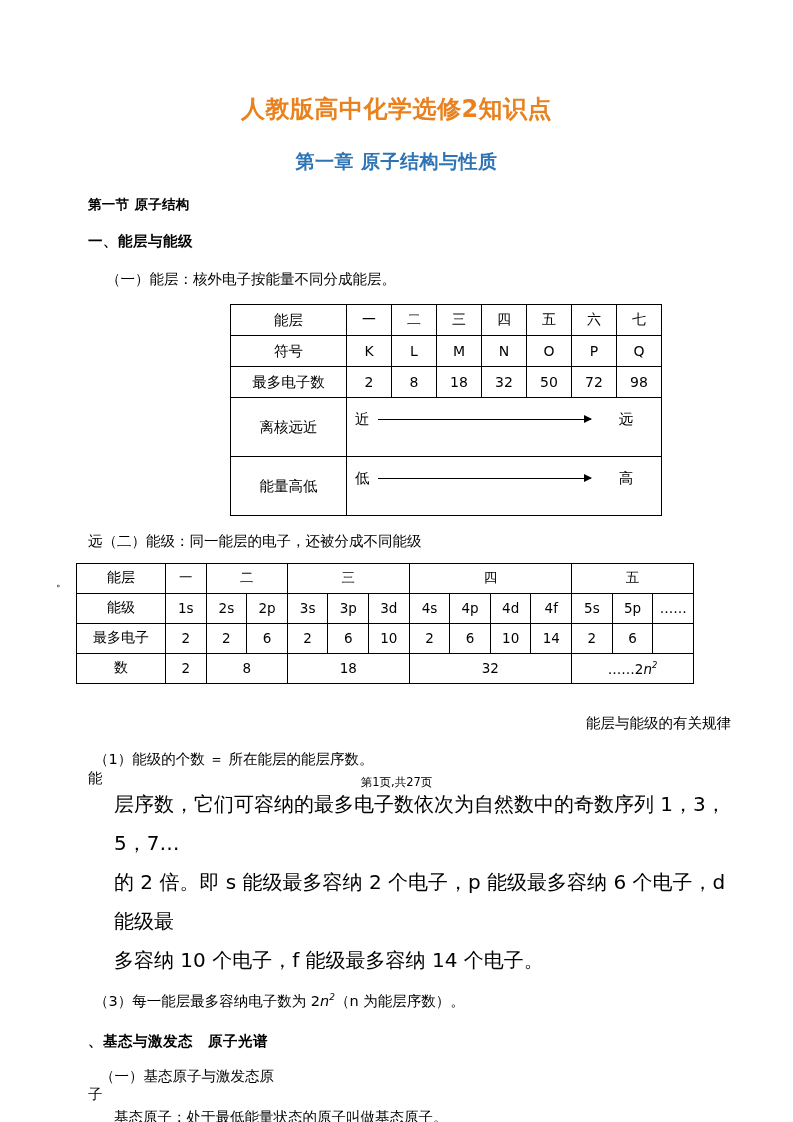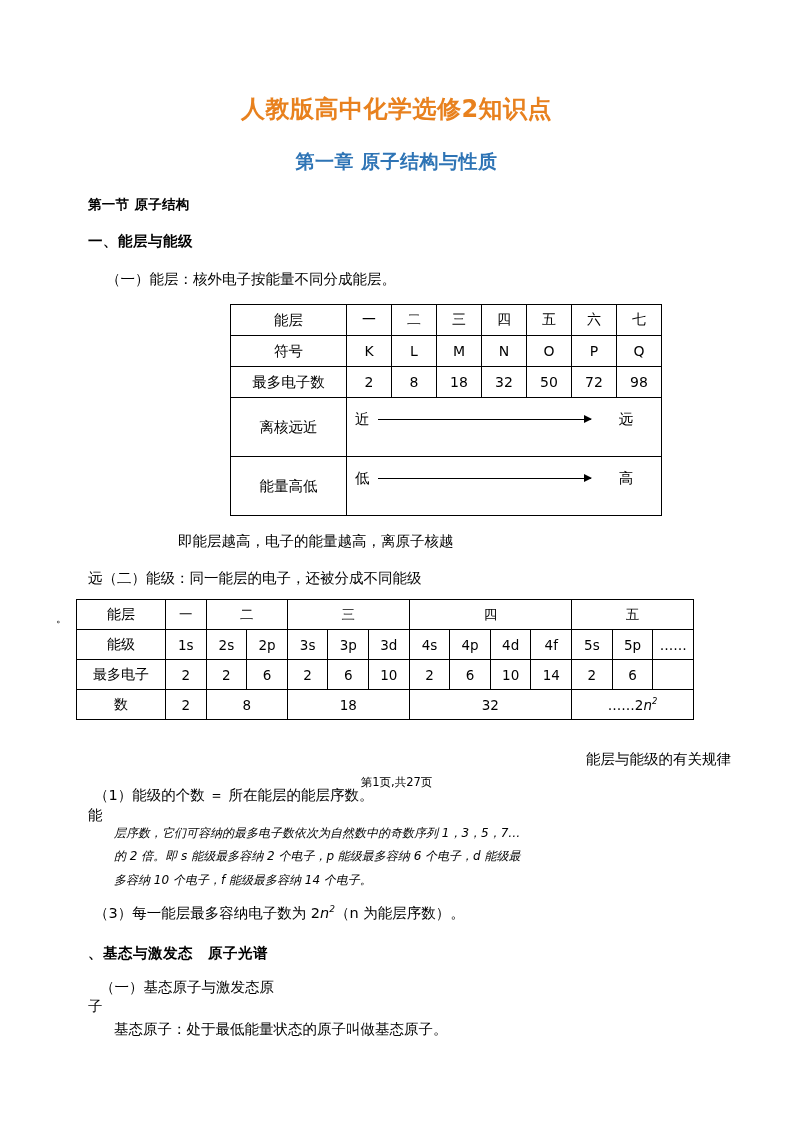--- a/index.html
+++ b/index.html
@@ -79,25 +79,24 @@
     line-height: 1.5;
     margin-top: 2px;
   }
   .p-center-ish {
     font-size: 14.5px;
     line-height: 1.55;
     margin-top: 14px;
     padding-left: 90px;
   }
   .p-hang {
-    font-size: 12px;
+    font-size: 20px;
     line-height: 1.95;
     margin-top: 0px;
     padding-left: 26px;
-    font-style: italic;
   }
   .stray {
     font-size: 14.5px;
     line-height: 1.1;
     margin: 0;
     padding-left: 0px;
   }
   .sup {
     font-size: 0.62em;
     vertical-align: super;
@@ -282,21 +281,20 @@
                 <span class="lend">低</span>
                 <span class="arrow-line"></span>
                 <span class="rend">高</span>
               </div>
             </td>
           </tr>
         </tbody>
       </table>
     </div>
 
-    <div class="p-center-ish">即能层越高，电子的能量越高，离原子核越</div>
     <div class="p-plain">远（二）能级：同一能层的电子，还被分成不同能级</div>
 
   </div>
 
   <div class="body-wrap" style="padding-left:58px;padding-right:30px;">
     <div class="tbl2-wrap">
       <span class="tbl2-margin-mark">。</span>
       <table class="t2">
         <tbody>
           <tr>

